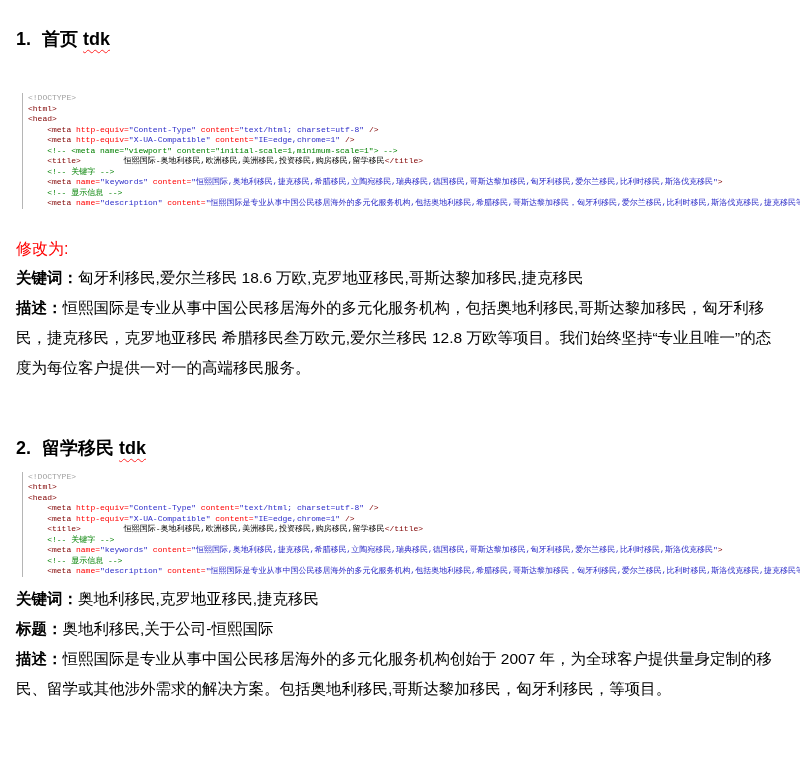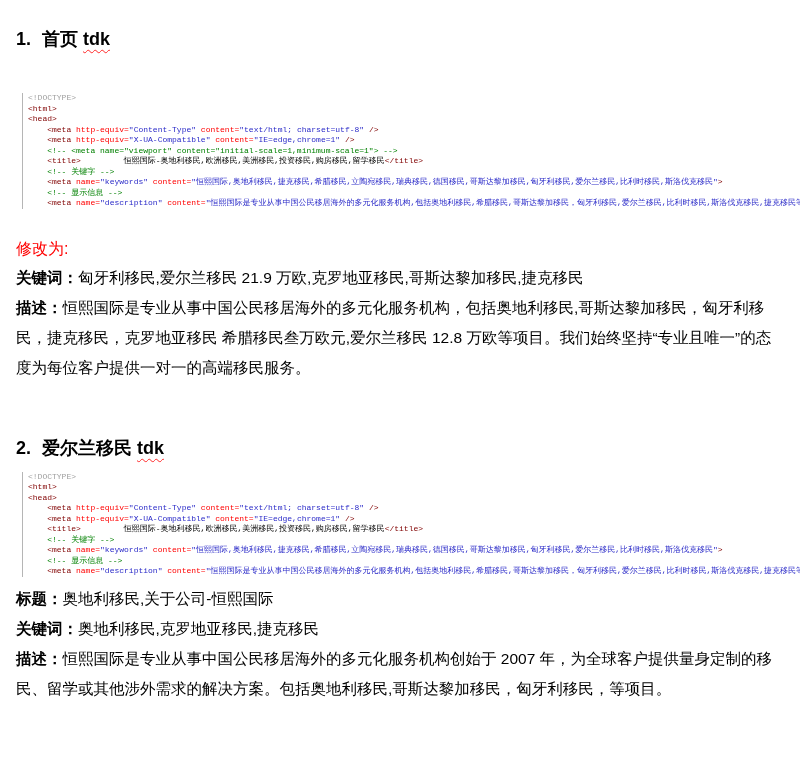--- a/index.html
+++ b/index.html
@@ -79,30 +79,30 @@
 <div class="section">
   <div class="heading">
     <span class="h-num">1.</span><span class="h-text">首页</span><span class="h-tdk">tdk</span>
   </div>
 
   <div class="code-block code-block-1"><div class="code-line"><span class="seg-doctype">&lt;!DOCTYPE&gt;</span></div><div class="code-line"><span class="seg-tag">&lt;html&gt;</span></div><div class="code-line"><span class="seg-tag">&lt;head&gt;</span></div><div class="code-line"><span class="seg-tag">    &lt;meta </span><span class="seg-attr">http-equiv=</span><span class="seg-value">"Content-Type"</span><span class="seg-attr"> content=</span><span class="seg-value">"text/html; charset=utf-8"</span><span class="seg-tag"> /&gt;</span></div><div class="code-line"><span class="seg-tag">    &lt;meta </span><span class="seg-attr">http-equiv=</span><span class="seg-value">"X-UA-Compatible"</span><span class="seg-attr"> content=</span><span class="seg-value">"IE=edge,chrome=1"</span><span class="seg-tag"> /&gt;</span></div><div class="code-line"><span class="seg-comment">    &lt;!-- &lt;meta name="viewport" content="initial-scale=1,minimum-scale=1"&gt; --&gt;</span></div><div class="code-line"><span class="seg-tag">    &lt;title&gt;</span><span class="seg-text">恒熙国际-奥地利移民,欧洲移民,美洲移民,投资移民,购房移民,留学移民</span><span class="seg-tag">&lt;/title&gt;</span></div><div class="code-line"><span class="seg-comment">    &lt;!-- 关键字 --&gt;</span></div><div class="code-line"><span class="seg-tag">    &lt;meta </span><span class="seg-attr">name=</span><span class="seg-value">"keywords"</span><span class="seg-attr"> content=</span><span class="seg-value">"恒熙国际,奥地利移民,捷克移民,希腊移民,立陶宛移民,瑞典移民,德国移民,哥斯达黎加移民,匈牙利移民,爱尔兰移民,比利时移民,斯洛伐克移民"</span><span class="seg-tag">&gt;</span></div><div class="code-line"><span class="seg-comment">    &lt;!-- 显示信息 --&gt;</span></div><div class="code-line"><span class="seg-tag">    &lt;meta </span><span class="seg-attr">name=</span><span class="seg-value">"description"</span><span class="seg-attr"> content=</span><span class="seg-value">"恒熙国际是专业从事中国公民移居海外的多元化服务机构,包括奥地利移民,希腊移民,哥斯达黎加移民，匈牙利移民,爱尔兰移民,比利时移民,斯洛伐克移民,捷克移民等项目"</span></div></div>
 
   <div class="revise">修改为:</div>
 
   <div class="fields">
-    <p class="field"><span class="field-label">关键词：</span><span class="field-value">匈牙利移民,爱尔兰移民 21.9 万欧,克罗地亚移民,哥斯达黎加移民,捷克移民</span></p>
+    <p class="field"><span class="field-label">关键词：</span><span class="field-value">匈牙利移民,爱尔兰移民 18.6 万欧,克罗地亚移民,哥斯达黎加移民,捷克移民</span></p>
     <p class="field"><span class="field-label">描述：</span><span class="field-value">恒熙国际是专业从事中国公民移居海外的多元化服务机构，包括奥地利移民,哥斯达黎加移民，匈牙利移民，捷克移民，克罗地亚移民 希腊移民叁万欧元,爱尔兰移民 12.8 万欧等项目。我们始终坚持“专业且唯一”的态度为每位客户提供一对一的高端移民服务。</span></p>
   </div>
 </div>
 
 <div class="section">
   <div class="heading heading-2">
-    <span class="h-num">2.</span><span class="h-text">爱尔兰移民</span><span class="h-tdk">tdk</span>
+    <span class="h-num">2.</span><span class="h-text">留学移民</span><span class="h-tdk">tdk</span>
   </div>
 
   <div class="code-block code-block-2"><div class="code-line"><span class="seg-doctype">&lt;!DOCTYPE&gt;</span></div><div class="code-line"><span class="seg-tag">&lt;html&gt;</span></div><div class="code-line"><span class="seg-tag">&lt;head&gt;</span></div><div class="code-line"><span class="seg-tag">    &lt;meta </span><span class="seg-attr">http-equiv=</span><span class="seg-value">"Content-Type"</span><span class="seg-attr"> content=</span><span class="seg-value">"text/html; charset=utf-8"</span><span class="seg-tag"> /&gt;</span></div><div class="code-line"><span class="seg-tag">    &lt;meta </span><span class="seg-attr">http-equiv=</span><span class="seg-value">"X-UA-Compatible"</span><span class="seg-attr"> content=</span><span class="seg-value">"IE=edge,chrome=1"</span><span class="seg-tag"> /&gt;</span></div><div class="code-line"><span class="seg-tag">    &lt;title&gt;</span><span class="seg-text">恒熙国际-奥地利移民,欧洲移民,美洲移民,投资移民,购房移民,留学移民</span><span class="seg-tag">&lt;/title&gt;</span></div><div class="code-line"><span class="seg-comment">    &lt;!-- 关键字 --&gt;</span></div><div class="code-line"><span class="seg-tag">    &lt;meta </span><span class="seg-attr">name=</span><span class="seg-value">"keywords"</span><span class="seg-attr"> content=</span><span class="seg-value">"恒熙国际,奥地利移民,捷克移民,希腊移民,立陶宛移民,瑞典移民,德国移民,哥斯达黎加移民,匈牙利移民,爱尔兰移民,比利时移民,斯洛伐克移民"</span><span class="seg-tag">&gt;</span></div><div class="code-line"><span class="seg-comment">    &lt;!-- 显示信息 --&gt;</span></div><div class="code-line"><span class="seg-tag">    &lt;meta </span><span class="seg-attr">name=</span><span class="seg-value">"description"</span><span class="seg-attr"> content=</span><span class="seg-value">"恒熙国际是专业从事中国公民移居海外的多元化服务机构,包括奥地利移民,希腊移民,哥斯达黎加移民，匈牙利移民,爱尔兰移民,比利时移民,斯洛伐克移民,捷克移民等项目"</span></div></div>
 
   <div class="fields fields-2">
+    <p class="field"><span class="field-label">关键词：</span><span class="field-value">奥地利移民,克罗地亚移民,捷克移民</span></p>
     <p class="field"><span class="field-label">标题：</span><span class="field-value">奥地利移民,关于公司-恒熙国际</span></p>
-    <p class="field"><span class="field-label">关键词：</span><span class="field-value">奥地利移民,克罗地亚移民,捷克移民</span></p>
     <p class="field"><span class="field-label">描述：</span><span class="field-value">恒熙国际是专业从事中国公民移居海外的多元化服务机构创始于 2007 年，为全球客户提供量身定制的移民、留学或其他涉外需求的解决方案。包括奥地利移民,哥斯达黎加移民，匈牙利移民，等项目。</span></p>
   </div>
 </div>
 
 </body></html>

